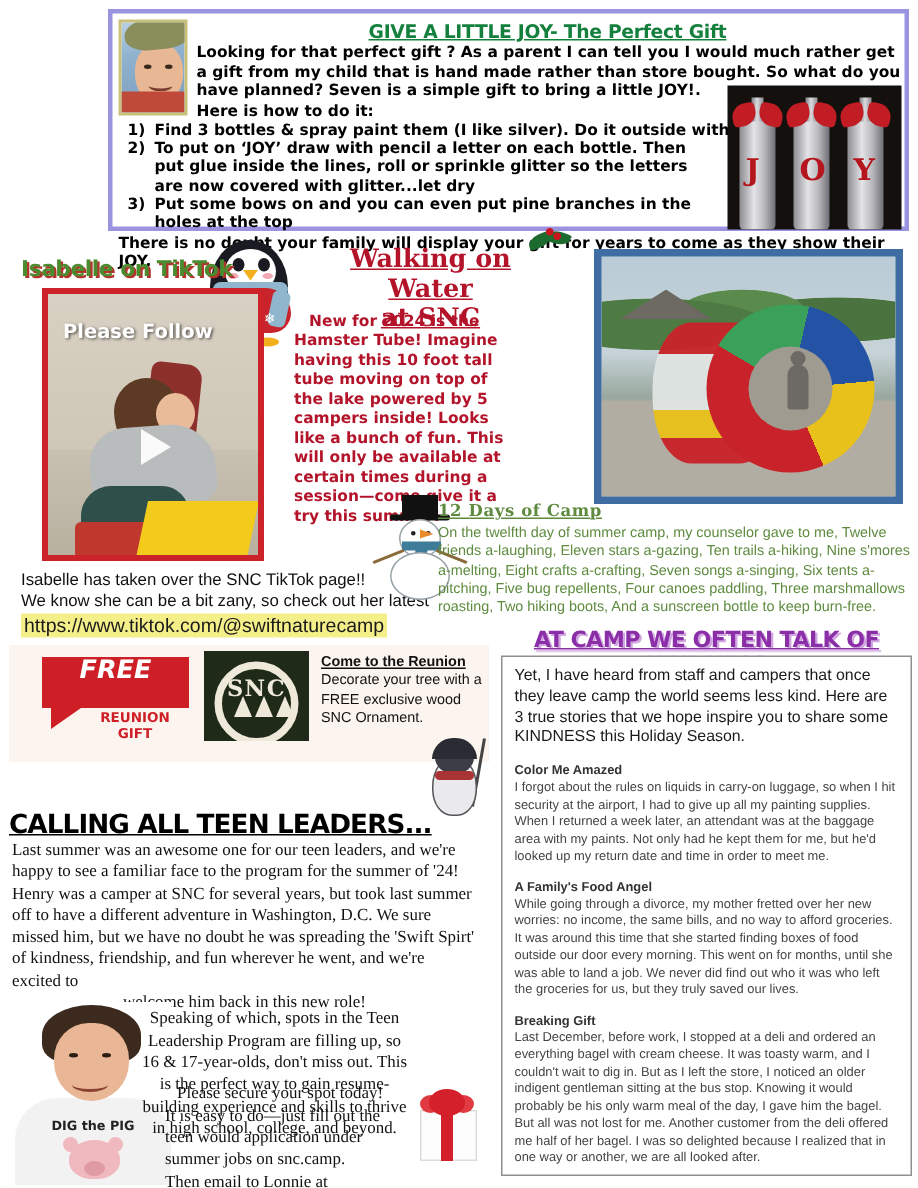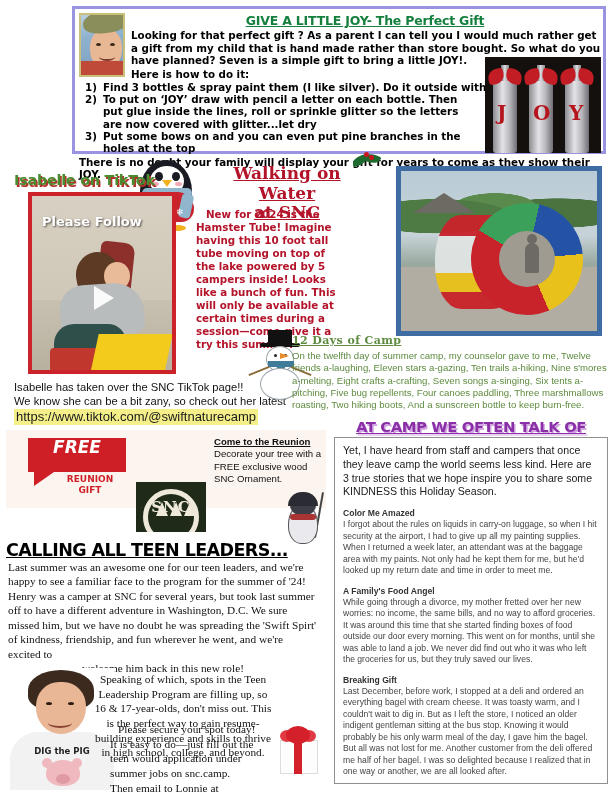--- a/index.html
+++ b/index.html
@@ -227,22 +227,22 @@
     background:#fbf4ef;
   }
   .free-tag { position:absolute; left:22px; top:8px; width:98px; height:34px; background:#cf1f26; }
   .free-tag:after { content:""; position:absolute; left:6px; top:34px; width:0; height:0;
     border-left:0 solid transparent; border-right:20px solid transparent; border-top:14px solid #cf1f26; }
   .free-text { position:absolute; left:0; top:0; width:98px; height:17px; color:#fff;
     font-family:"DejaVu Sans", sans-serif; font-weight:bold; font-size:17px;
     display:flex; align-items:center; justify-content:center; font-style:italic; }
   .reunion-gift { position:absolute; left:44px; top:44px; width:80px; text-align:center;
     font-family:"DejaVu Sans", sans-serif; font-weight:bold; font-size:9px; color:#cf1f26; line-height:1.25; }
-  .orn-photo { position:absolute; left:130px; top:4px; width:70px; height:50px;
-    background:#1f2a18; overflow:hidden;margin-top:48px; }
+  .orn-photo { position:absolute; left:130px; top:4px; width:70px; height:60px;
+    background:#1f2a18; overflow:hidden; }
   .orn-ring { position:absolute; left:7px; top:7px; width:56px; height:56px;
     border:5px solid #efe9da; border-radius:50%; }
   .orn-snc { position:absolute; left:0; top:16px; width:70px; text-align:center; color:#efe9da;
     font-family:"DejaVu Serif", serif; font-weight:bold; font-size:15px; letter-spacing:1px; }
   .orn-tree { position:absolute; bottom:16px; width:0; height:0;
     border-left:6px solid transparent; border-right:6px solid transparent; border-bottom:14px solid #efe9da; }
   .reunion-txt { position:absolute; left:208px; top:6px; width:112px; }
   .reunion-h { font-family:"Liberation Sans", sans-serif; font-weight:bold; font-size:9.6px;
     color:#111; text-decoration:underline; margin:0 0 1px 0; }
   .reunion-p { font-family:"Liberation Sans", sans-serif; font-size:9.6px; color:#111; line-height:1.32; margin:0; }

